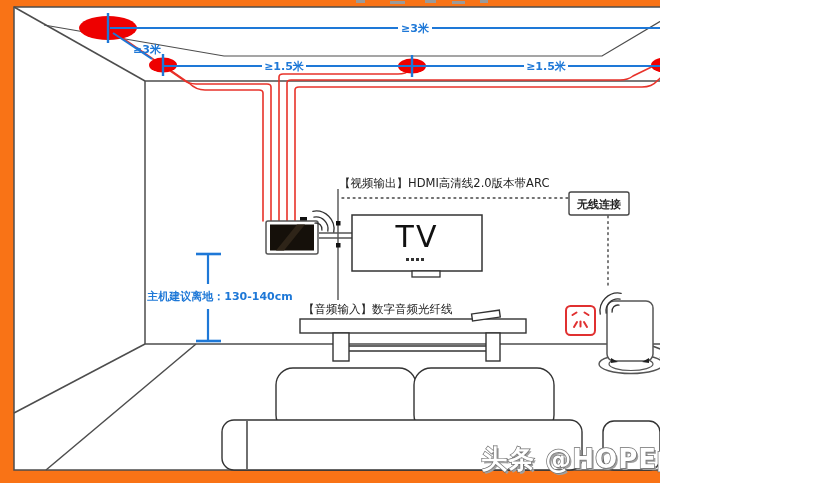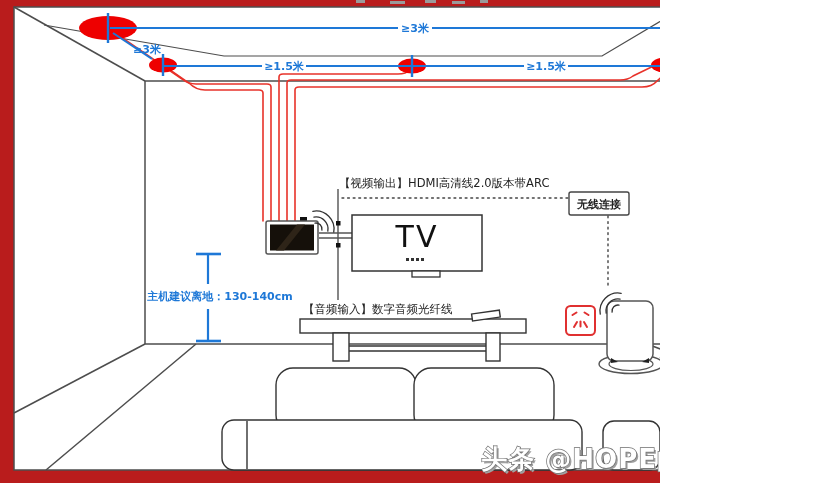--- a/index.html
+++ b/index.html
@@ -1,16 +1,16 @@
 <!DOCTYPE html>
 <html><head>
 <meta charset="utf-8">
 <style>
   html,body{margin:0;padding:0;background:#ffffff;}
-  .canvas{position:relative;width:660px;height:483px;background:#b91c1c;overflow:hidden;
+  .canvas{position:relative;width:660px;height:483px;background:#f97316;overflow:hidden;
           font-family:"DejaVu Sans","Liberation Sans",sans-serif;}
   svg{display:block;}
   text{font-family:"DejaVu Sans","Liberation Sans",sans-serif;}
   .t-note{font-size:11.5px;fill:#222222;}
   .t-dim{font-size:11px;font-weight:600;}
   .t-tv{font-size:30px;fill:#111111;letter-spacing:2px;}
   .t-wbox{font-size:11px;font-weight:600;fill:#222222;}
   .t-wm-front{font-size:26px;font-weight:bold;fill:#ffffff;stroke:#6f6f6f;stroke-width:1.4px;paint-order:stroke;letter-spacing:1px;}
   .t-wm-back{font-size:26px;font-weight:bold;fill:#a0a0a0;letter-spacing:1px;}
 </style>

